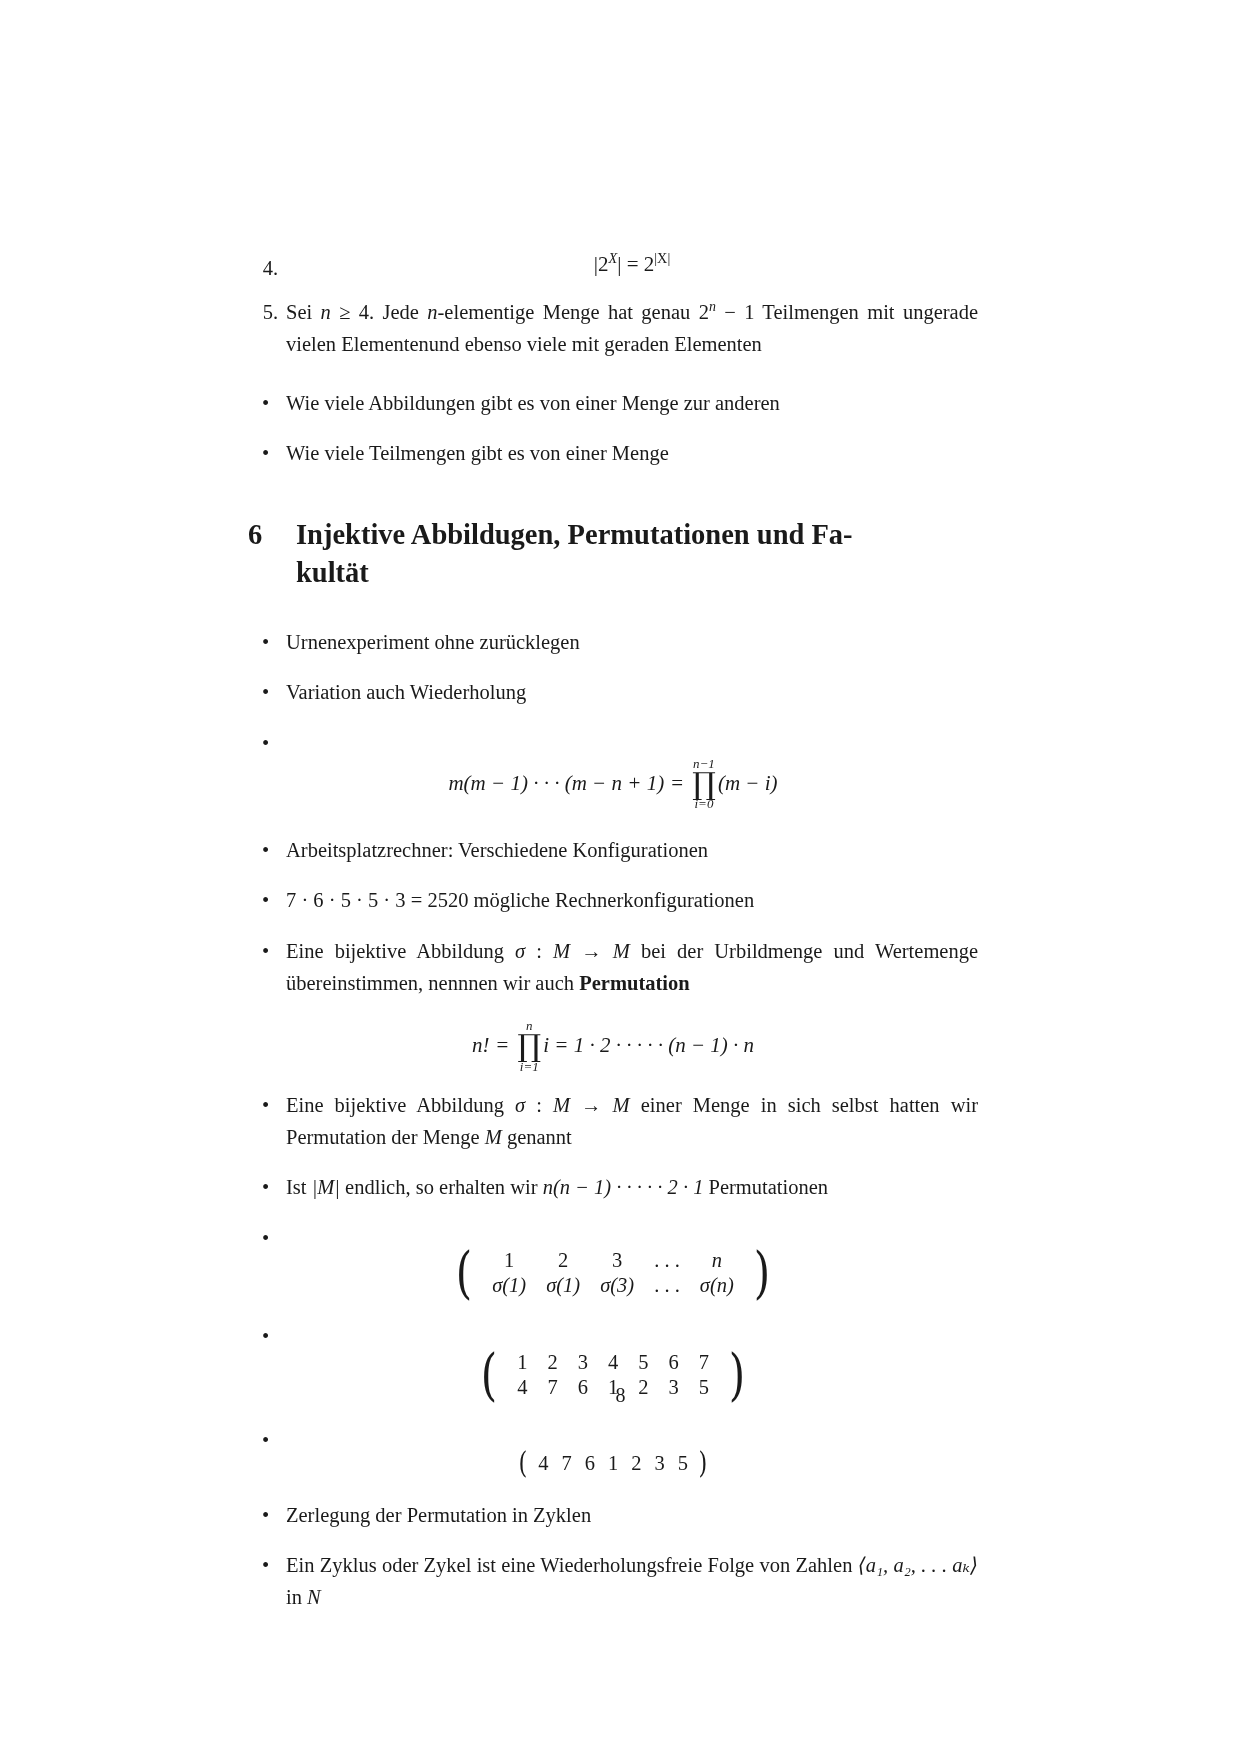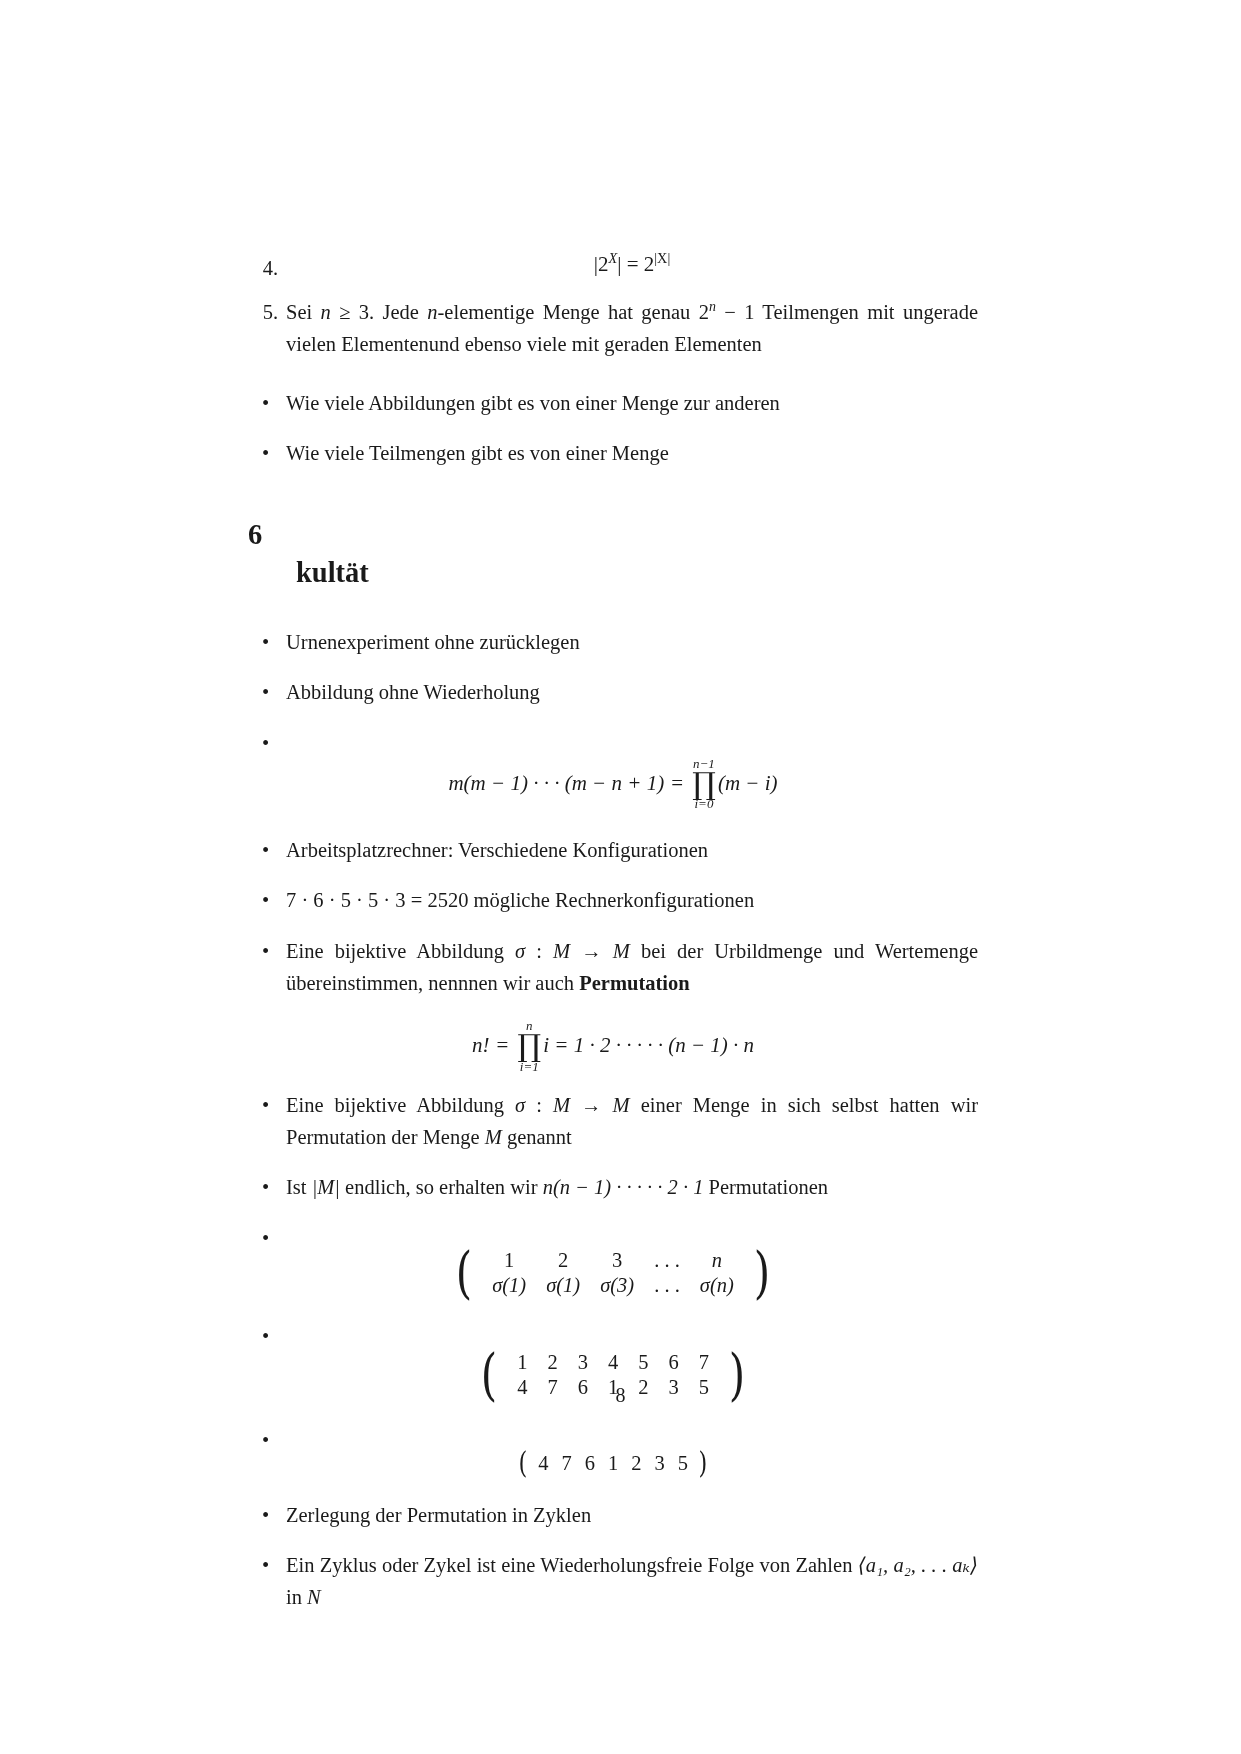--- a/index.html
+++ b/index.html
@@ -206,51 +206,51 @@
         <span class="nn">=</span>
         <span class="nn">2</span><sup class="rm">|X|</sup>
       </div>
     </div>
 
     <div class="enum-item" style="margin-bottom:26px;">
       <span class="enum-num">5.</span>
       <div class="txt">
         <span>Sei</span>
         <i>n</i>
-        <span class="nn">≥ 3. Jede</span>
+        <span class="nn">≥ 4. Jede</span>
         <i>n</i><span>-elementige Menge hat genau</span>
         <span class="nn">2</span><sup>n</sup>
         <span>− 1 Teilmengen mit ungerade vielen Elementenund ebenso viele mit geraden Elementen</span>
       </div>
     </div>
 
     <div class="bullet-item">
       <span class="bullet-dot">•</span>
       <div class="txt">Wie viele Abbildungen gibt es von einer Menge zur anderen</div>
     </div>
 
     <div class="bullet-item">
       <span class="bullet-dot">•</span>
       <div class="txt">Wie viele Teilmengen gibt es von einer Menge</div>
     </div>
 
     <div class="section-head">
       <span class="section-num">6</span>
-      <br>
+      <span>Injektive Abbildugen, Permutationen und Fa-</span><br>
       <span>kultät</span>
     </div>
 
     <div class="bullet-item">
       <span class="bullet-dot">•</span>
       <div class="txt">Urnenexperiment ohne zurücklegen</div>
     </div>
 
     <div class="bullet-item">
       <span class="bullet-dot">•</span>
-      <div class="txt">Abbildung ohne Wiederholung</div>
+      <div class="txt">Variation auch Wiederholung</div>
     </div>
 
     <div class="bullet-item empty" style="min-height:20px;">
       <span class="bullet-dot">•</span>
       <div class="txt"></div>
     </div>
     <div class="display-math" style="margin:10px 0 24px 0;">
       <span class="opwrap">
         <i>m(m − 1) · · · (m − n + 1)</i>
         <span class="nn" style="margin:0 7px;">=</span>

